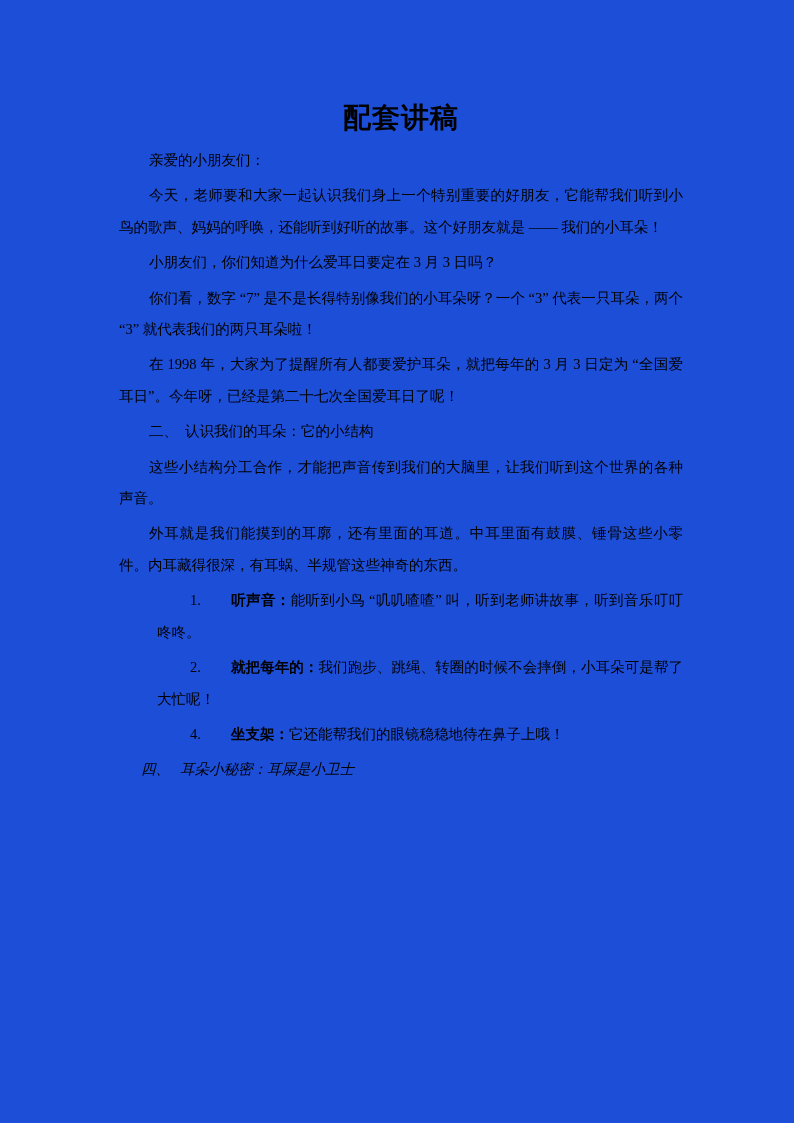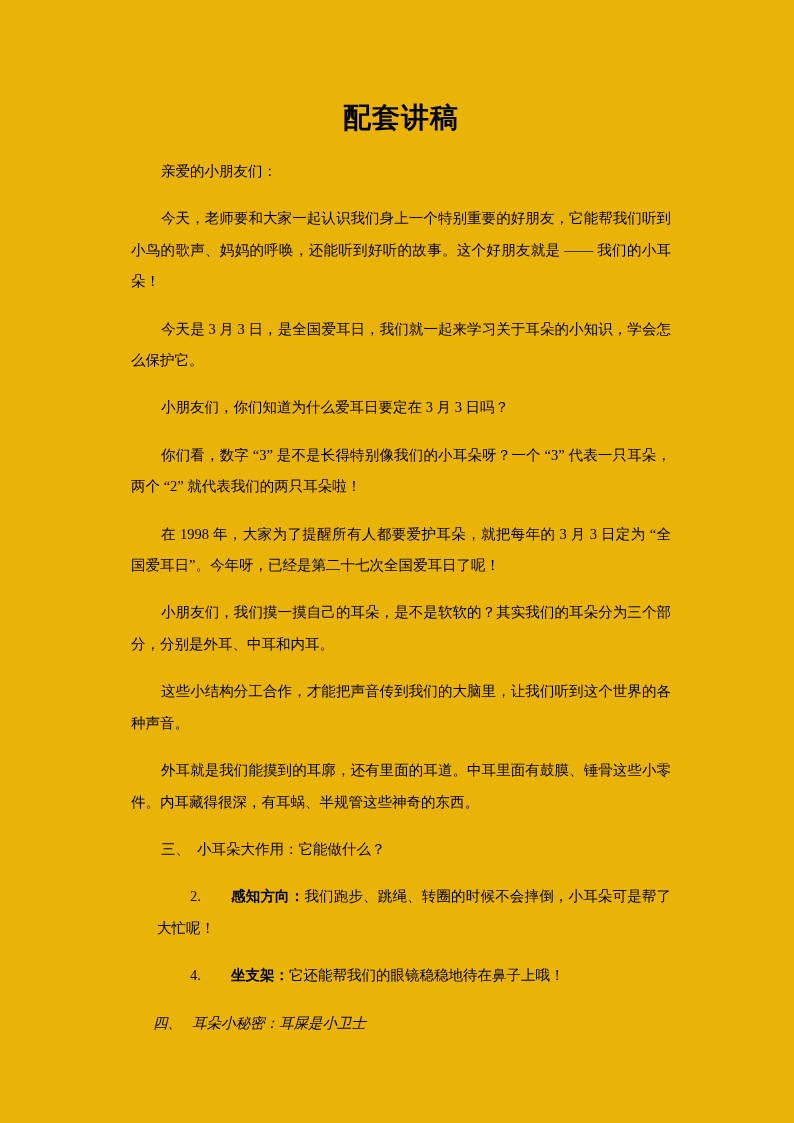--- a/index.html
+++ b/index.html
@@ -4,42 +4,42 @@
 <style>
   html, body {
     margin: 0;
     padding: 0;
     background: #ffffff;
   }
   .page {
     position: relative;
     width: 794px;
     height: 1123px;
-    background: #eab308;
+    background: #1d4ed8;
     overflow: hidden;
     color: #000000;
     font-family: "Liberation Serif", "DejaVu Serif", serif;
   }
   .content {
     position: absolute;
     left: 115px;
     top: 96px;
     width: 572px;
   }
   .doc-title {
     margin: 0 0 5px 0;
     font-size: 28px;
     font-weight: 700;
     line-height: 44px;
     text-align: center;
     letter-spacing: 1px;
     font-family: "Liberation Serif", "DejaVu Serif", serif;
   }
   p {
-    margin: 16px;
+    margin: 4px;
     font-size: 14.5px;
     line-height: 31.4px;
     text-align: justify;
     text-indent: 30px;
     word-break: break-all;
   }
   .heading .marker {
     margin-right: 7px;
   }
   .heading-flush {
@@ -63,36 +63,37 @@
 </head>
 <body>
 
 <div class="page">
   <div class="content">
 
     <h1 class="doc-title">配套讲稿</h1>
 
     <p>亲爱的小朋友们：</p>
     <p>今天，老师要和大家一起认识我们身上一个特别重要的好朋友，它能帮我们听到小鸟的歌声、妈妈的呼唤，还能听到好听的故事。这个好朋友就是 —— 我们的小耳朵！</p>
-    <p>今天是 3 月 3 日，是全国爱耳日，我们就一起来学习关于耳朵的小知识，学会怎么保护它。</p>
 
     <p>小朋友们，你们知道为什么爱耳日要定在 3 月 3 日吗？</p>
-    <p>你们看，数字 “3” 是不是长得特别像我们的小耳朵呀？一个 “3” 代表一只耳朵，两个 “2” 就代表我们的两只耳朵啦！</p>
+    <p>你们看，数字 “7” 是不是长得特别像我们的小耳朵呀？一个 “3” 代表一只耳朵，两个 “3” 就代表我们的两只耳朵啦！</p>
     <p>在 1998 年，大家为了提醒所有人都要爱护耳朵，就把每年的 3 月 3 日定为 “全国爱耳日”。今年呀，已经是第二十七次全国爱耳日了呢！</p>
 
-    <p>小朋友们，我们摸一摸自己的耳朵，是不是软软的？其实我们的耳朵分为三个部分，分别是外耳、中耳和内耳。</p>
+    <p class="heading">
+      <span class="marker">二、</span><span>认识我们的耳朵：它的小结构</span>
+    </p>
     <p>这些小结构分工合作，才能把声音传到我们的大脑里，让我们听到这个世界的各种声音。</p>
     <p>外耳就是我们能摸到的耳廓，还有里面的耳道。中耳里面有鼓膜、锤骨这些小零件。内耳藏得很深，有耳蜗、半规管这些神奇的东西。</p>
 
-    <p class="heading">
-      <span class="marker">三、</span><span>小耳朵大作用：它能做什么？</span>
-    </p>
 
     <p class="list-item">
-      <span class="num">2.</span><span class="label">感知方向：</span><span>我们跑步、跳绳、转圈的时候不会摔倒，小耳朵可是帮了大忙呢！</span>
+      <span class="num">1.</span><span class="label">听声音：</span><span>能听到小鸟 “叽叽喳喳” 叫，听到老师讲故事，听到音乐叮叮咚咚。</span>
+    </p>
+    <p class="list-item">
+      <span class="num">2.</span><span class="label">就把每年的：</span><span>我们跑步、跳绳、转圈的时候不会摔倒，小耳朵可是帮了大忙呢！</span>
     </p>
     <p class="list-item">
       <span class="num">4.</span><span class="label">坐支架：</span><span>它还能帮我们的眼镜稳稳地待在鼻子上哦！</span>
     </p>
 
     <p class="heading heading-flush">
       <span class="marker">四、</span><span>耳朵小秘密：耳屎是小卫士</span>
     </p>
 
   </div>

